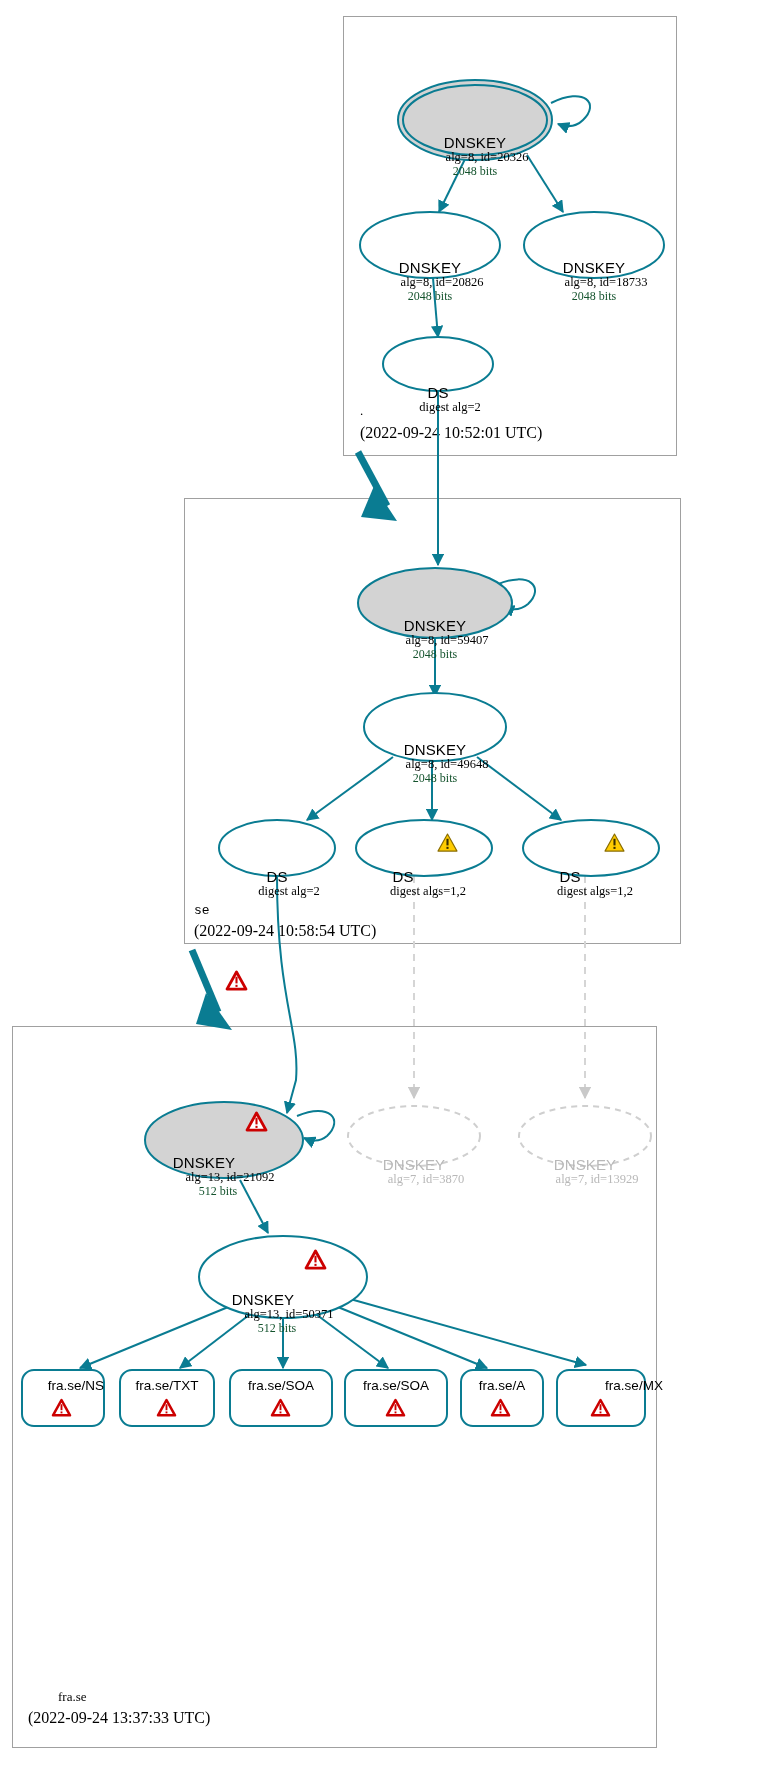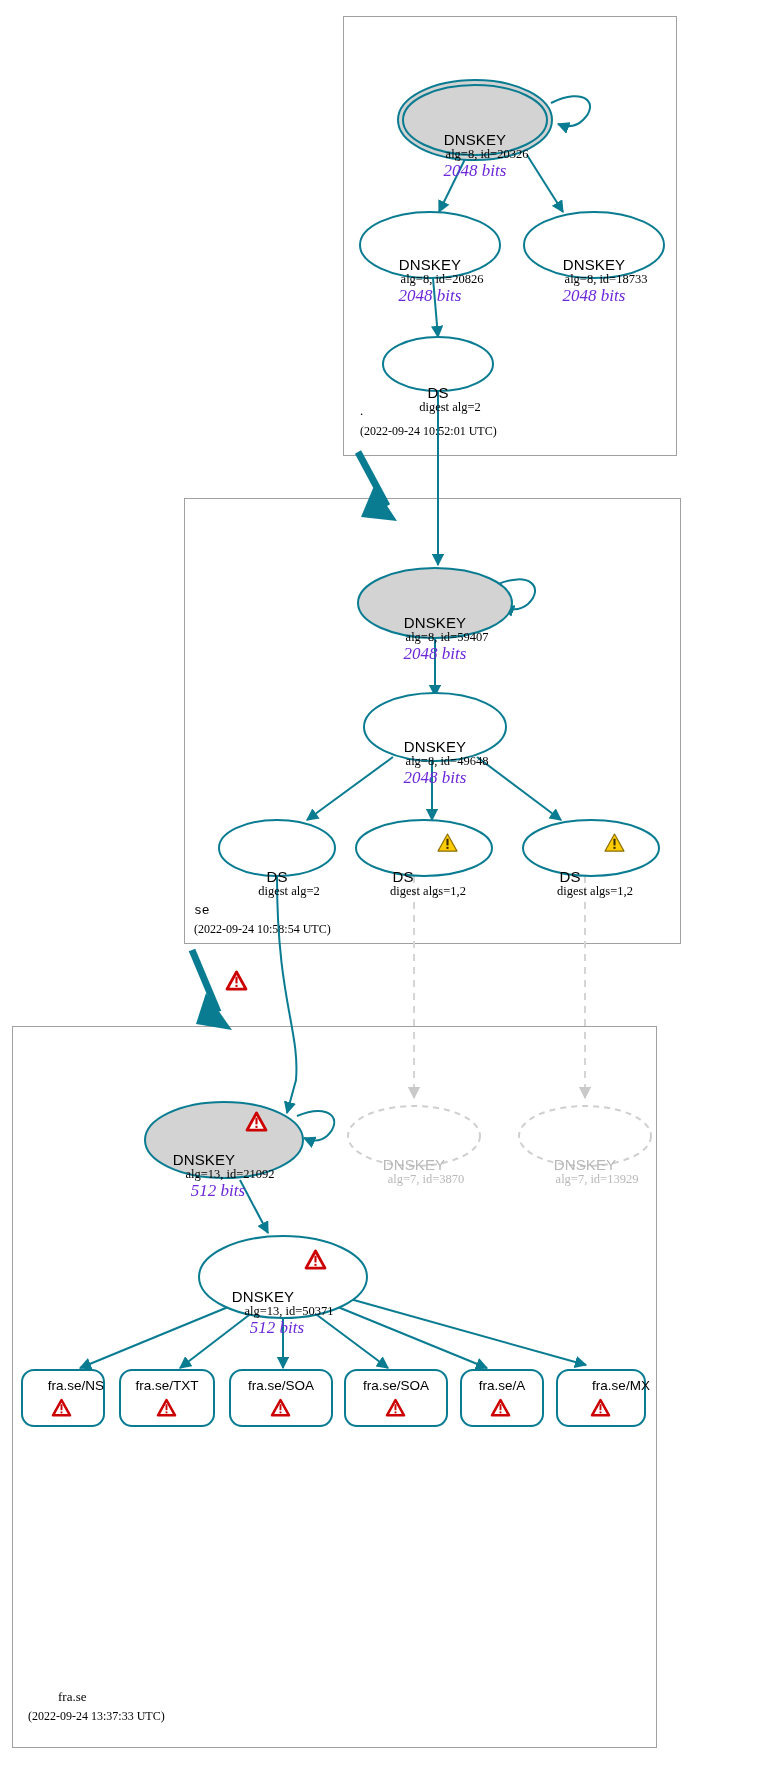--- a/index.html
+++ b/index.html
@@ -38,21 +38,21 @@
   .zone-label {
     position: absolute;
     font-family: "Liberation Serif", serif;
     color: #000;
     white-space: nowrap;
   }
   .zone-name {
     font-size: 13px;
   }
   .zone-time {
-    font-size: 12px;
+    font-size: 16px;
   }
   
   .node-text {
     position: absolute;
     text-align: center;
     white-space: nowrap;
     transform: translate(-50%, -50%);
     pointer-events: none;
     line-height: 1.08;
     margin-top: 36px;
@@ -64,23 +64,22 @@
     letter-spacing: .1px;
   }
   .nt-sub {
     font-family: "Liberation Serif", serif;
     font-size: 12.5px;
     color: #000;
     padding-left: 24px;
   }
   .nt-sub2 {
     font-family: "Liberation Serif", serif;
-    font-size: 17px;
-    color: #6d28d9;
-    font-style: italic;
+    font-size: 12px;
+    color: #14532d;
   }
   .ghost .nt-title, .ghost .nt-sub {
     color: #b8b8b8;
   }
   .rr-text {
     position: absolute;
     text-align: center;
     white-space: nowrap;
     transform: translate(-50%, -50%);
     pointer-events: none;
@@ -331,15 +330,15 @@
   <div class="node-text ghost" style="left:585px; top:1136px;">
     <div class="nt-title">DNSKEY</div>
     <div class="nt-sub">alg=7, id=13929</div>
   </div>
 
   <div class="rr-text" style="left:63px; top:1386px;padding-left:26px;">fra.se/NS</div>
   <div class="rr-text" style="left:167px; top:1386px;">fra.se/TXT</div>
   <div class="rr-text" style="left:281px; top:1386px;">fra.se/SOA</div>
   <div class="rr-text" style="left:396px; top:1386px;">fra.se/SOA</div>
   <div class="rr-text" style="left:502px; top:1386px;">fra.se/A</div>
-  <div class="rr-text" style="left:621px; top:1386px;">fra.se/MX</div>
+  <div class="rr-text" style="left:634px; top:1386px;">fra.se/MX</div>
 
 </div>
 
 </body></html>

